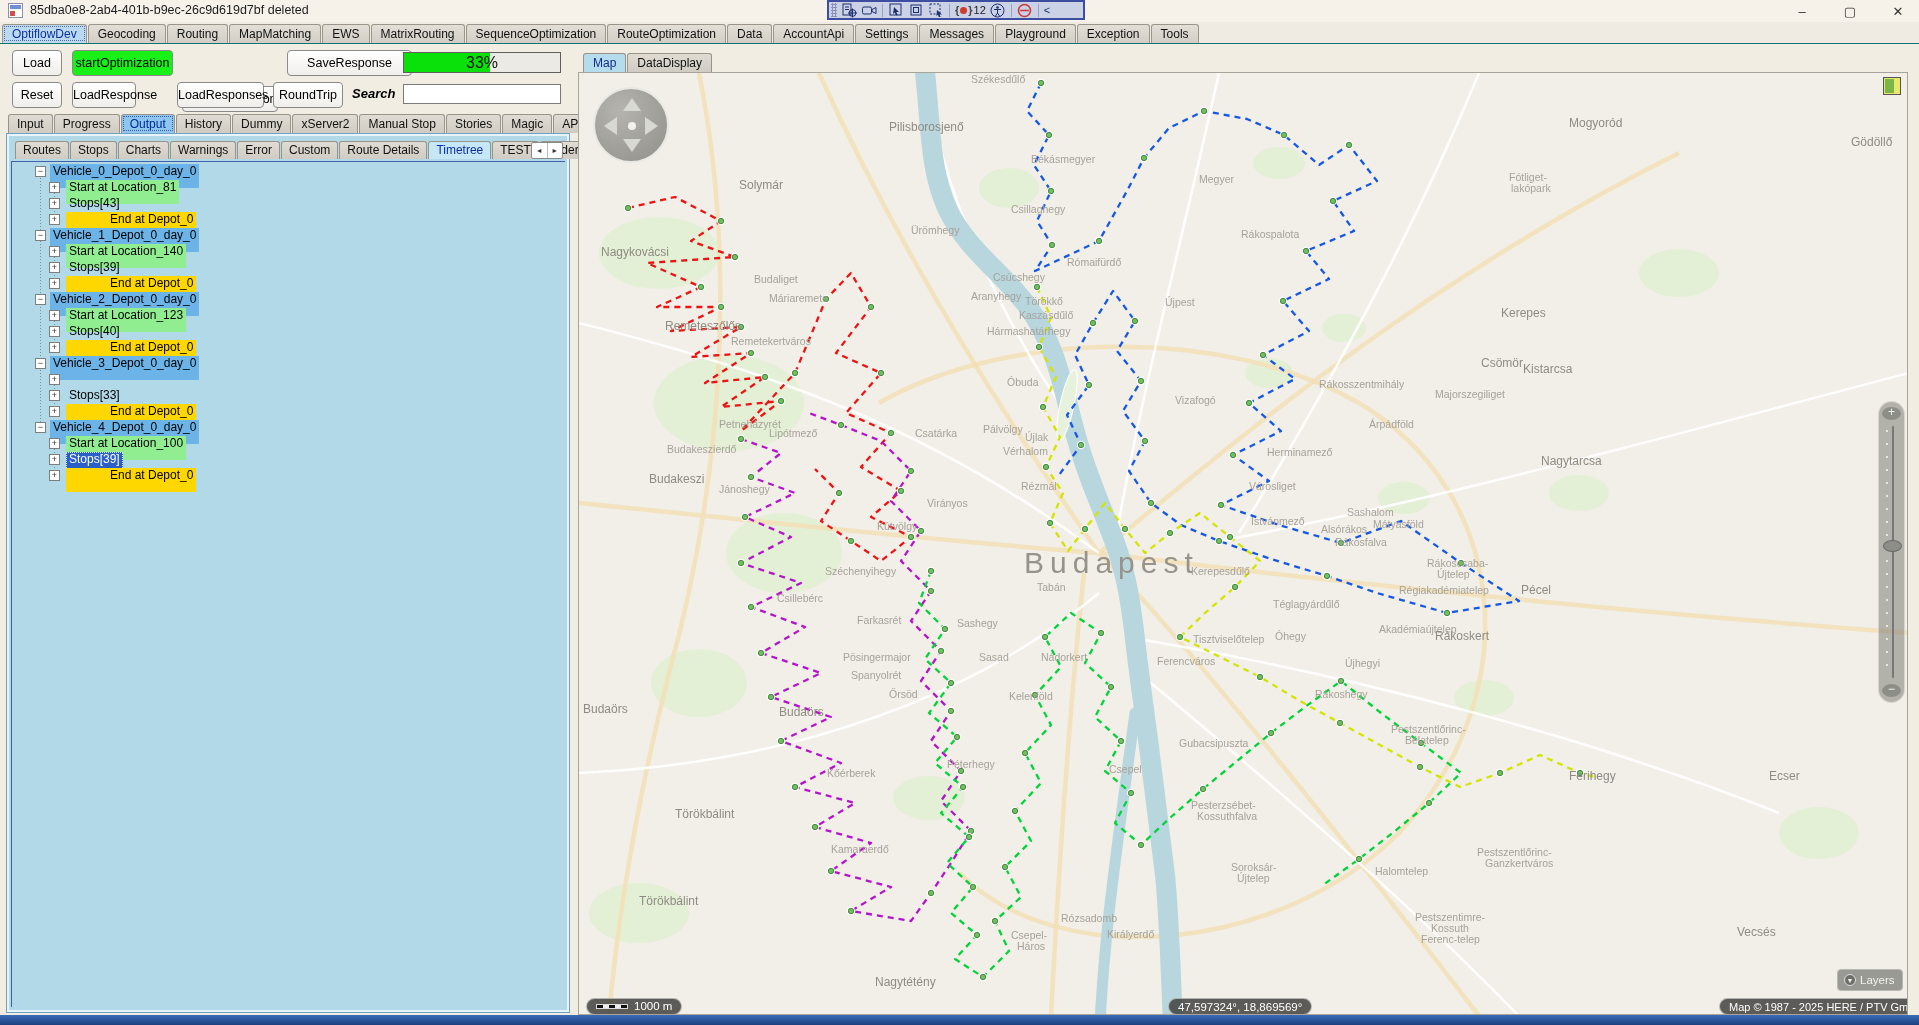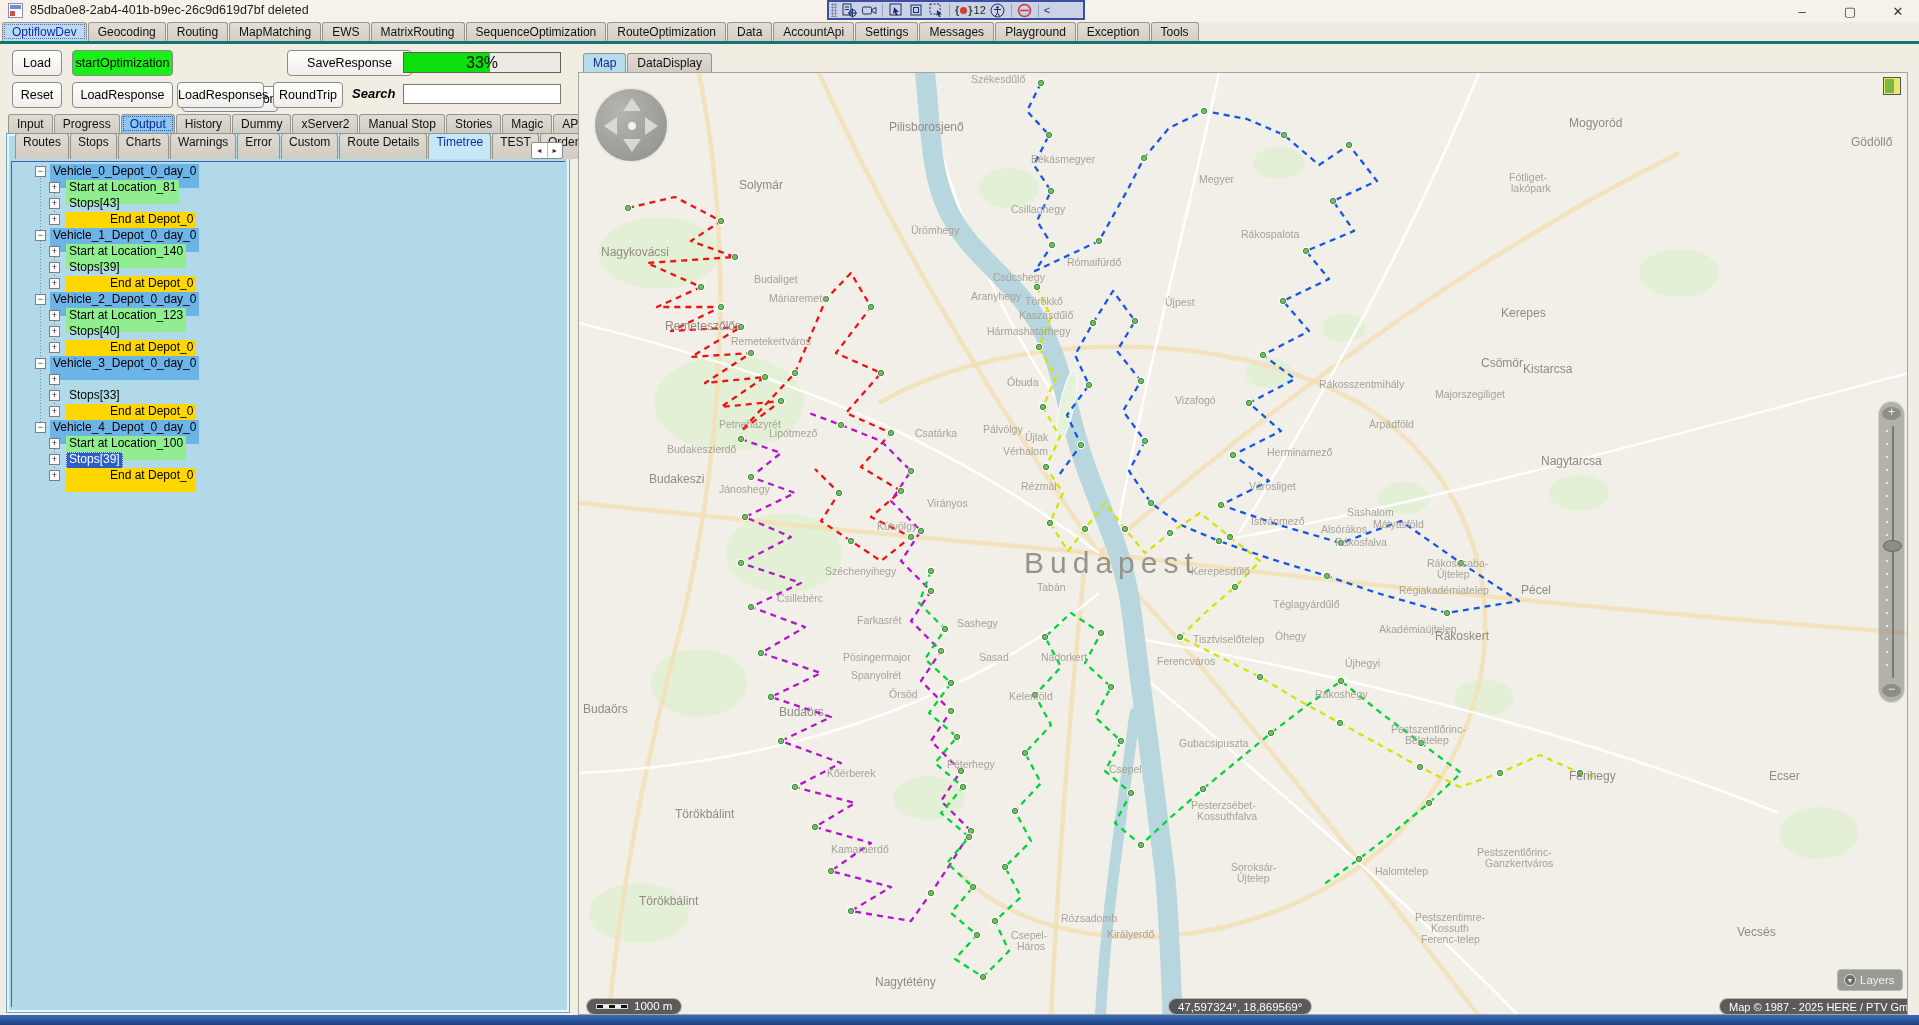--- a/index.html
+++ b/index.html
@@ -19,49 +19,49 @@
   #dbgbar{position:absolute;left:827px;top:0;width:258px;height:20px;background:#ccd2e6;border:2px solid #3d4ea0;display:flex;align-items:center;gap:4px;padding:0 4px 0 2px;}
   #dbg-grip{width:6px;height:14px;background-image:radial-gradient(#8a92b8 1px,transparent 1.2px);background-size:3px 3px;}
   .dbg-ico{width:16px;height:15px;display:flex;align-items:center;justify-content:center;}
   .dbg-sep{width:1px;height:13px;background:#9aa2c2;margin:0 1px;}
   .dbg-txt{font-size:11px;color:#1c2f6e;}
   #dbg-count{font-size:11px;color:#222;display:flex;align-items:center;gap:1px;}
   #dbg-count .brace{color:#444;font-weight:bold;}
   #dbg-count .dot{width:7px;height:7px;border-radius:50%;background:#d23c2a;display:inline-block;}
 
   
-  #menubar{position:absolute;left:0;top:22px;width:1919px;height:22px;background:#efebe2;display:flex;align-items:flex-end;padding-left:2px;border-bottom:3px solid #0f766e;}
+  #menubar{position:absolute;left:0;top:22px;width:1919px;height:22px;background:#efebe2;display:flex;align-items:flex-end;padding-left:2px;border-bottom:1px solid #0f766e;}
   .mtab{height:19px;line-height:18px;padding:0 9px;margin-right:1px;font-size:12px;color:#111;background:linear-gradient(#e3dfd6,#d2cec5);border:1px solid #9a968c;border-bottom:none;border-radius:3px 3px 0 0;white-space:nowrap;}
   .mtab.sel{background:#bcd9f2;color:#0b2fa8;outline:1px dotted #5a6aa0;outline-offset:-3px;}
 
   
   .btn{position:absolute;height:26px;line-height:24px;border:1px solid #8a8a8a;border-radius:4px;background:linear-gradient(#ffffff,#efeeea);font-size:12.5px;text-align:center;color:#000;}
   #btn-load{left:12px;top:50px;width:50px;}
   #btn-start{left:72px;top:50px;width:101px;background:#18f018;}
   #btn-stop{left:182px;top:50px;width:96px;margin-top:36px;}
   #btn-save{left:287px;top:50px;width:125px;}
   #btn-reset{left:12px;top:82px;width:50px;}
-  #btn-loadresp{left:72px;top:82px;width:101px;}
+  #btn-loadresp{left:72px;top:82px;width:64px;}
   #btn-loadresps{left:177px;top:82px;width:87px;}
   #btn-roundtrip{left:273px;top:82px;width:70px;}
   #progress{position:absolute;left:403px;top:52px;width:158px;height:21px;border:1px solid #5f5f5f;background:#eceae4;}
   #progress-fill{position:absolute;left:0;top:0;bottom:0;background:#0ae00a;}
   #progress-label{position:absolute;inset:0;text-align:center;font-size:16px;line-height:19px;color:#111;}
   #search-label{position:absolute;left:352px;top:86px;font-size:13px;font-weight:bold;font-style:italic;color:#000;}
   #search-input{position:absolute;left:403px;top:84px;width:158px;height:20px;border:1px solid #7a7a7a;background:#fff;font-size:12px;padding:0 3px;}
 
   
   #maintabs{position:absolute;left:8px;top:112px;height:21px;display:flex;align-items:flex-end;}
   .ttab{height:19px;line-height:18px;padding:0 8px;margin-right:1px;font-size:12px;background:linear-gradient(#e0dcd3,#d0ccc3);border:1px solid #98948a;border-bottom:none;border-radius:3px 3px 0 0;color:#111;white-space:nowrap;}
   .ttab.sel{background:#8ec6f0;color:#00279c;outline:1px dotted #3c5ca8;outline-offset:-3px;}
 
   
   #leftpanel{position:absolute;left:6px;top:133px;width:564px;height:880px;background:#b2d9e7;border:1px solid #6fa3bf;box-shadow:inset 0 0 0 2px #e8f4f9;}
   #subtabs{position:absolute;left:8px;top:6px;height:19px;display:flex;align-items:flex-end;}
-  .stab{height:26px;line-height:17px;padding:0 7px;margin-right:1px;font-size:12px;background:linear-gradient(#e0dcd3,#d0ccc3);border:1px solid #98948a;border-bottom:none;border-radius:3px 3px 0 0;color:#111;white-space:nowrap;}
+  .stab{height:18px;line-height:17px;padding:0 7px;margin-right:1px;font-size:12px;background:linear-gradient(#e0dcd3,#d0ccc3);border:1px solid #98948a;border-bottom:none;border-radius:3px 3px 0 0;color:#111;white-space:nowrap;}
   .stab.sel{background:#c6e7f6;color:#0b2fa8;}
   .stab.clip{width:14px;padding:0 2px;overflow:hidden;}
   #tabscroll{position:absolute;right:6px;top:8px;width:32px;height:17px;display:flex;border:1px solid #8a8a8a;background:#fff;border-radius:2px;}
   #tabscroll div{flex:1;font-size:7px;line-height:15px;text-align:center;color:#333;}
   #tabscroll div:first-child{border-right:1px solid #bbb;}
   #treearea{position:absolute;left:4px;top:27px;width:554px;height:846px;border-top:1px solid #4060a8;border-left:1px solid #4060a8;background:#b2d9e7;}
   #tree{position:absolute;left:0;top:2px;right:0;bottom:0;}
   .trow{position:absolute;height:16px;font-size:12px;white-space:nowrap;}
   .texp{position:absolute;width:11px;height:11px;top:2px;border:1px solid #7e7e7e;background:#fff;font-size:9px;line-height:9px;text-align:center;color:#333;}
   .tlabel{position:absolute;top:0;height:24px;line-height:15px;padding:0 3px;color:#000;}

